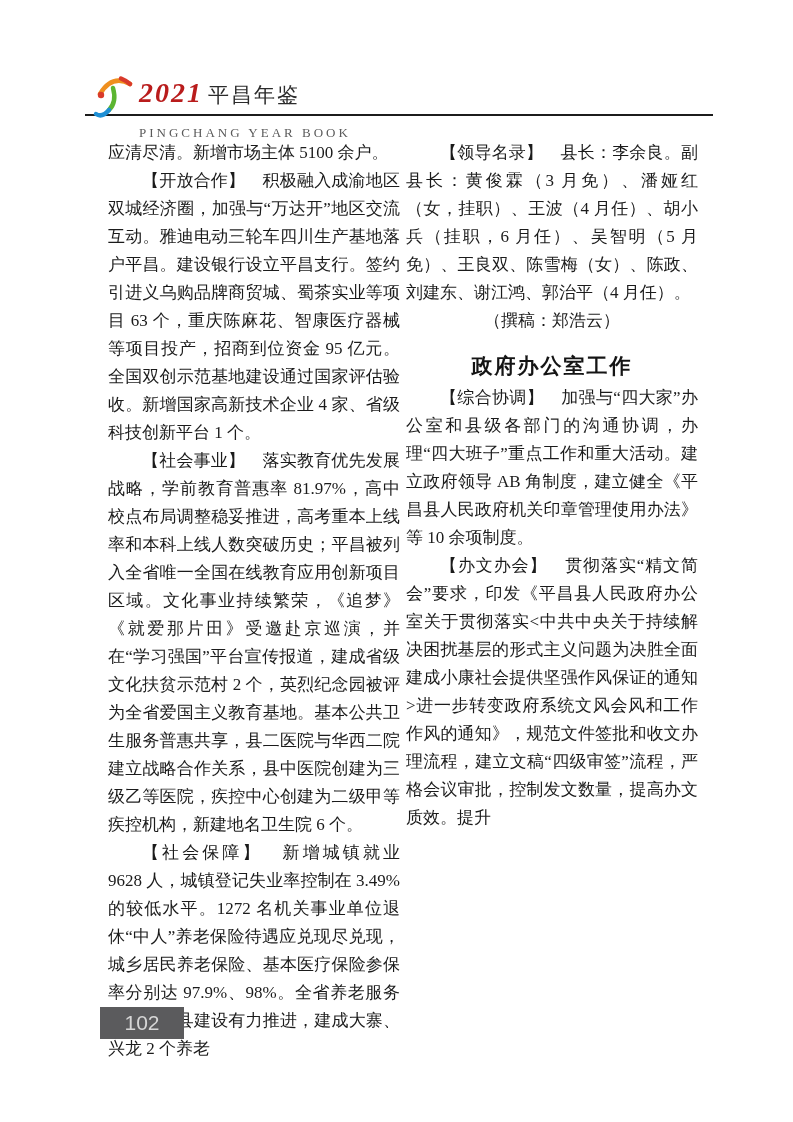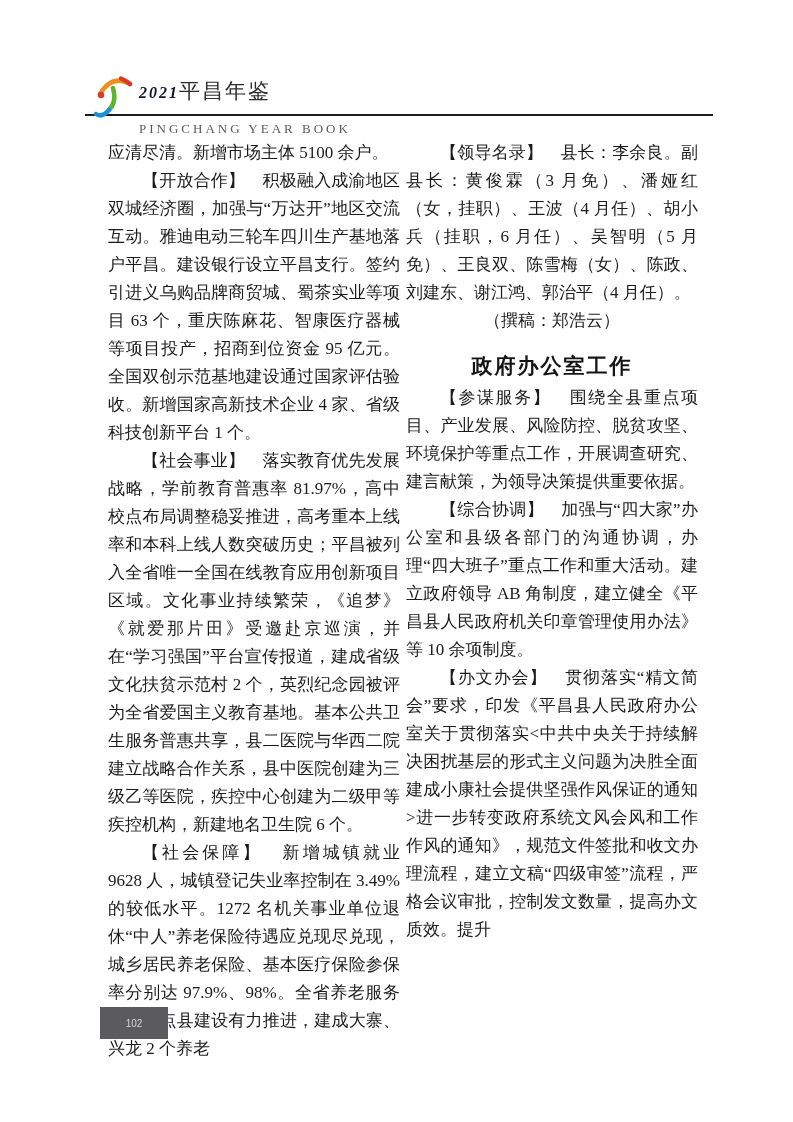--- a/index.html
+++ b/index.html
@@ -5,21 +5,21 @@
   html,body { margin:0; padding:0; background:#ffffff; }
   .page {
     position:relative; width:793px; height:1122px; background:#fff;
     font-family:"Liberation Serif","DejaVu Serif",serif; color:#1b1b1b;
     overflow:hidden;
   }
   
   .logo { position:absolute; left:92px; top:72px; width:44px; height:50px; z-index:2; }
   .header-text { position:absolute; left:139px; top:77px; z-index:2; }
   .title-row { font-size:21px; color:#2d2d2d; white-space:nowrap; }
-  .year { font-style:italic; font-weight:bold; font-size:16px; letter-spacing:2px; color:#0f172a; }
+  .year { font-style:italic; font-weight:bold; font-size:28px; letter-spacing:2px; margin-right:5px; color:#b91c1c; }
   .title-cn { letter-spacing:2px; color:#2b2b2b; }
   .subtitle { font-size:13px; letter-spacing:3px; color:#5a5a5a; margin-top:16px; }
   .header-rule { position:absolute; left:85px; top:114px; width:628px; height:2px; background:#1c1c1c; z-index:1; }
   
   .col {
     position:absolute; top:139px; width:292px;
     font-size:17px; line-height:28px; text-align:justify;
   }
   .col-left  { left:100px;margin-left:8px; }
   .col-right { left:406px; }
@@ -27,23 +27,23 @@
   .indent { text-indent:2em; }
   .byline { margin:0; text-align:center; }
   .section-title {
     margin:17px 0 4px 0;
     font-family:"Liberation Sans","DejaVu Sans",sans-serif;
     font-size:21px; font-weight:bold; text-align:center;
     letter-spacing:2px; color:#141414;
   }
   
   .page-number-box {
-    position:absolute; left:100px; top:1007px; width:68px; height:32px;
+    position:absolute; left:100px; top:1007px; width:84px; height:32px;
     background:#5b5b5d; color:#d6d6d6;
-    font-family:"Liberation Sans","DejaVu Sans",sans-serif; font-size:10px;
+    font-family:"Liberation Sans","DejaVu Sans",sans-serif; font-size:21px;
     display:flex; align-items:center; justify-content:center;
   }
 </style>
 </head>
 <body>
 
 <div class="page">
 
   <svg class="logo" viewBox="0 0 44 50">
     <path d="M8,22 Q20,2 38,12" fill="none" stroke="#ef8f1f" stroke-width="4.5" stroke-linecap="round"></path>
@@ -64,20 +64,19 @@
     <p class="para">应清尽清。新增市场主体 5100 余户。</p>
     <p class="para indent">【开放合作】　积极融入成渝地区双城经济圈，加强与“万达开”地区交流互动。雅迪电动三轮车四川生产基地落户平昌。建设银行设立平昌支行。签约引进义乌购品牌商贸城、蜀茶实业等项目 63 个，重庆陈麻花、智康医疗器械等项目投产，招商到位资金 95 亿元。全国双创示范基地建设通过国家评估验收。新增国家高新技术企业 4 家、省级科技创新平台 1 个。</p>
     <p class="para indent">【社会事业】　落实教育优先发展战略，学前教育普惠率 81.97%，高中校点布局调整稳妥推进，高考重本上线率和本科上线人数突破历史；平昌被列入全省唯一全国在线教育应用创新项目区域。文化事业持续繁荣，《追梦》《就爱那片田》受邀赴京巡演，并在“学习强国”平台宣传报道，建成省级文化扶贫示范村 2 个，英烈纪念园被评为全省爱国主义教育基地。基本公共卫生服务普惠共享，县二医院与华西二院建立战略合作关系，县中医院创建为三级乙等医院，疾控中心创建为二级甲等疾控机构，新建地名卫生院 6 个。</p>
     <p class="para indent">【社会保障】　新增城镇就业 9628 人，城镇登记失业率控制在 3.49%的较低水平。1272 名机关事业单位退休“中人”养老保险待遇应兑现尽兑现，城乡居民养老保险、基本医疗保险参保率分别达 97.9%、98%。全省养老服务体系试点县建设有力推进，建成大寨、兴龙 2 个养老</p>
   </div>
 
   <div class="col col-right">
     <p class="para indent">【领导名录】　县长：李余良。副县长：黄俊霖（3 月免）、潘娅红（女，挂职）、王波（4 月任）、胡小兵（挂职，6 月任）、吴智明（5 月免）、王良双、陈雪梅（女）、陈政、刘建东、谢江鸿、郭治平（4 月任）。</p>
     <p class="byline">（撰稿：郑浩云）</p>
     <h2 class="section-title">政府办公室工作</h2>
-    <p class="para indent">【参谋服务】　围绕全县重点项目、产业发展、风险防控、脱贫攻坚、环境保护等重点工作，开展调查研究、建言献策，为领导决策提供重要依据。</p>
     <p class="para indent">【综合协调】　加强与“四大家”办公室和县级各部门的沟通协调，办理“四大班子”重点工作和重大活动。建立政府领导 AB 角制度，建立健全《平昌县人民政府机关印章管理使用办法》等 10 余项制度。</p>
     <p class="para indent">【办文办会】　贯彻落实“精文简会”要求，印发《平昌县人民政府办公室关于贯彻落实&lt;中共中央关于持续解决困扰基层的形式主义问题为决胜全面建成小康社会提供坚强作风保证的通知&gt;进一步转变政府系统文风会风和工作作风的通知》，规范文件签批和收文办理流程，建立文稿“四级审签”流程，严格会议审批，控制发文数量，提高办文质效。提升</p>
   </div>
 
   <div class="page-number-box">102</div>
 
 </div>
 
 </body></html>

